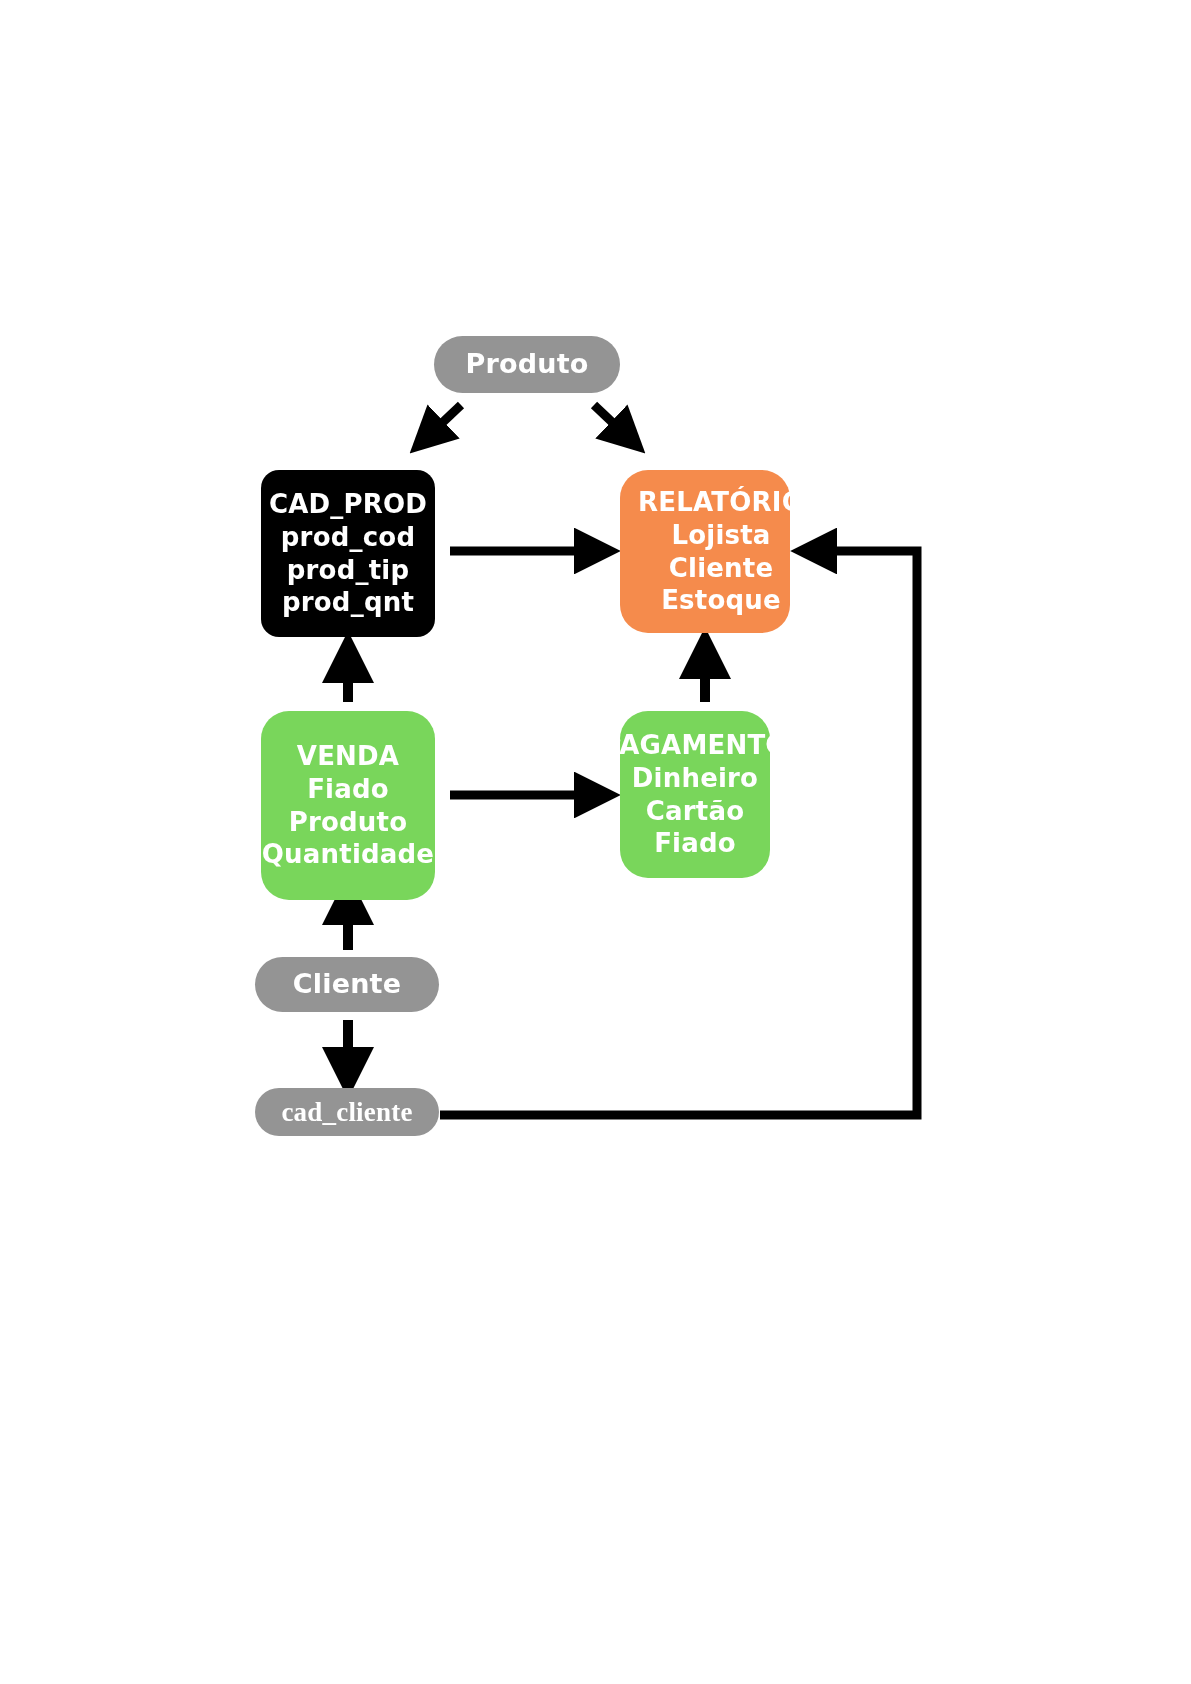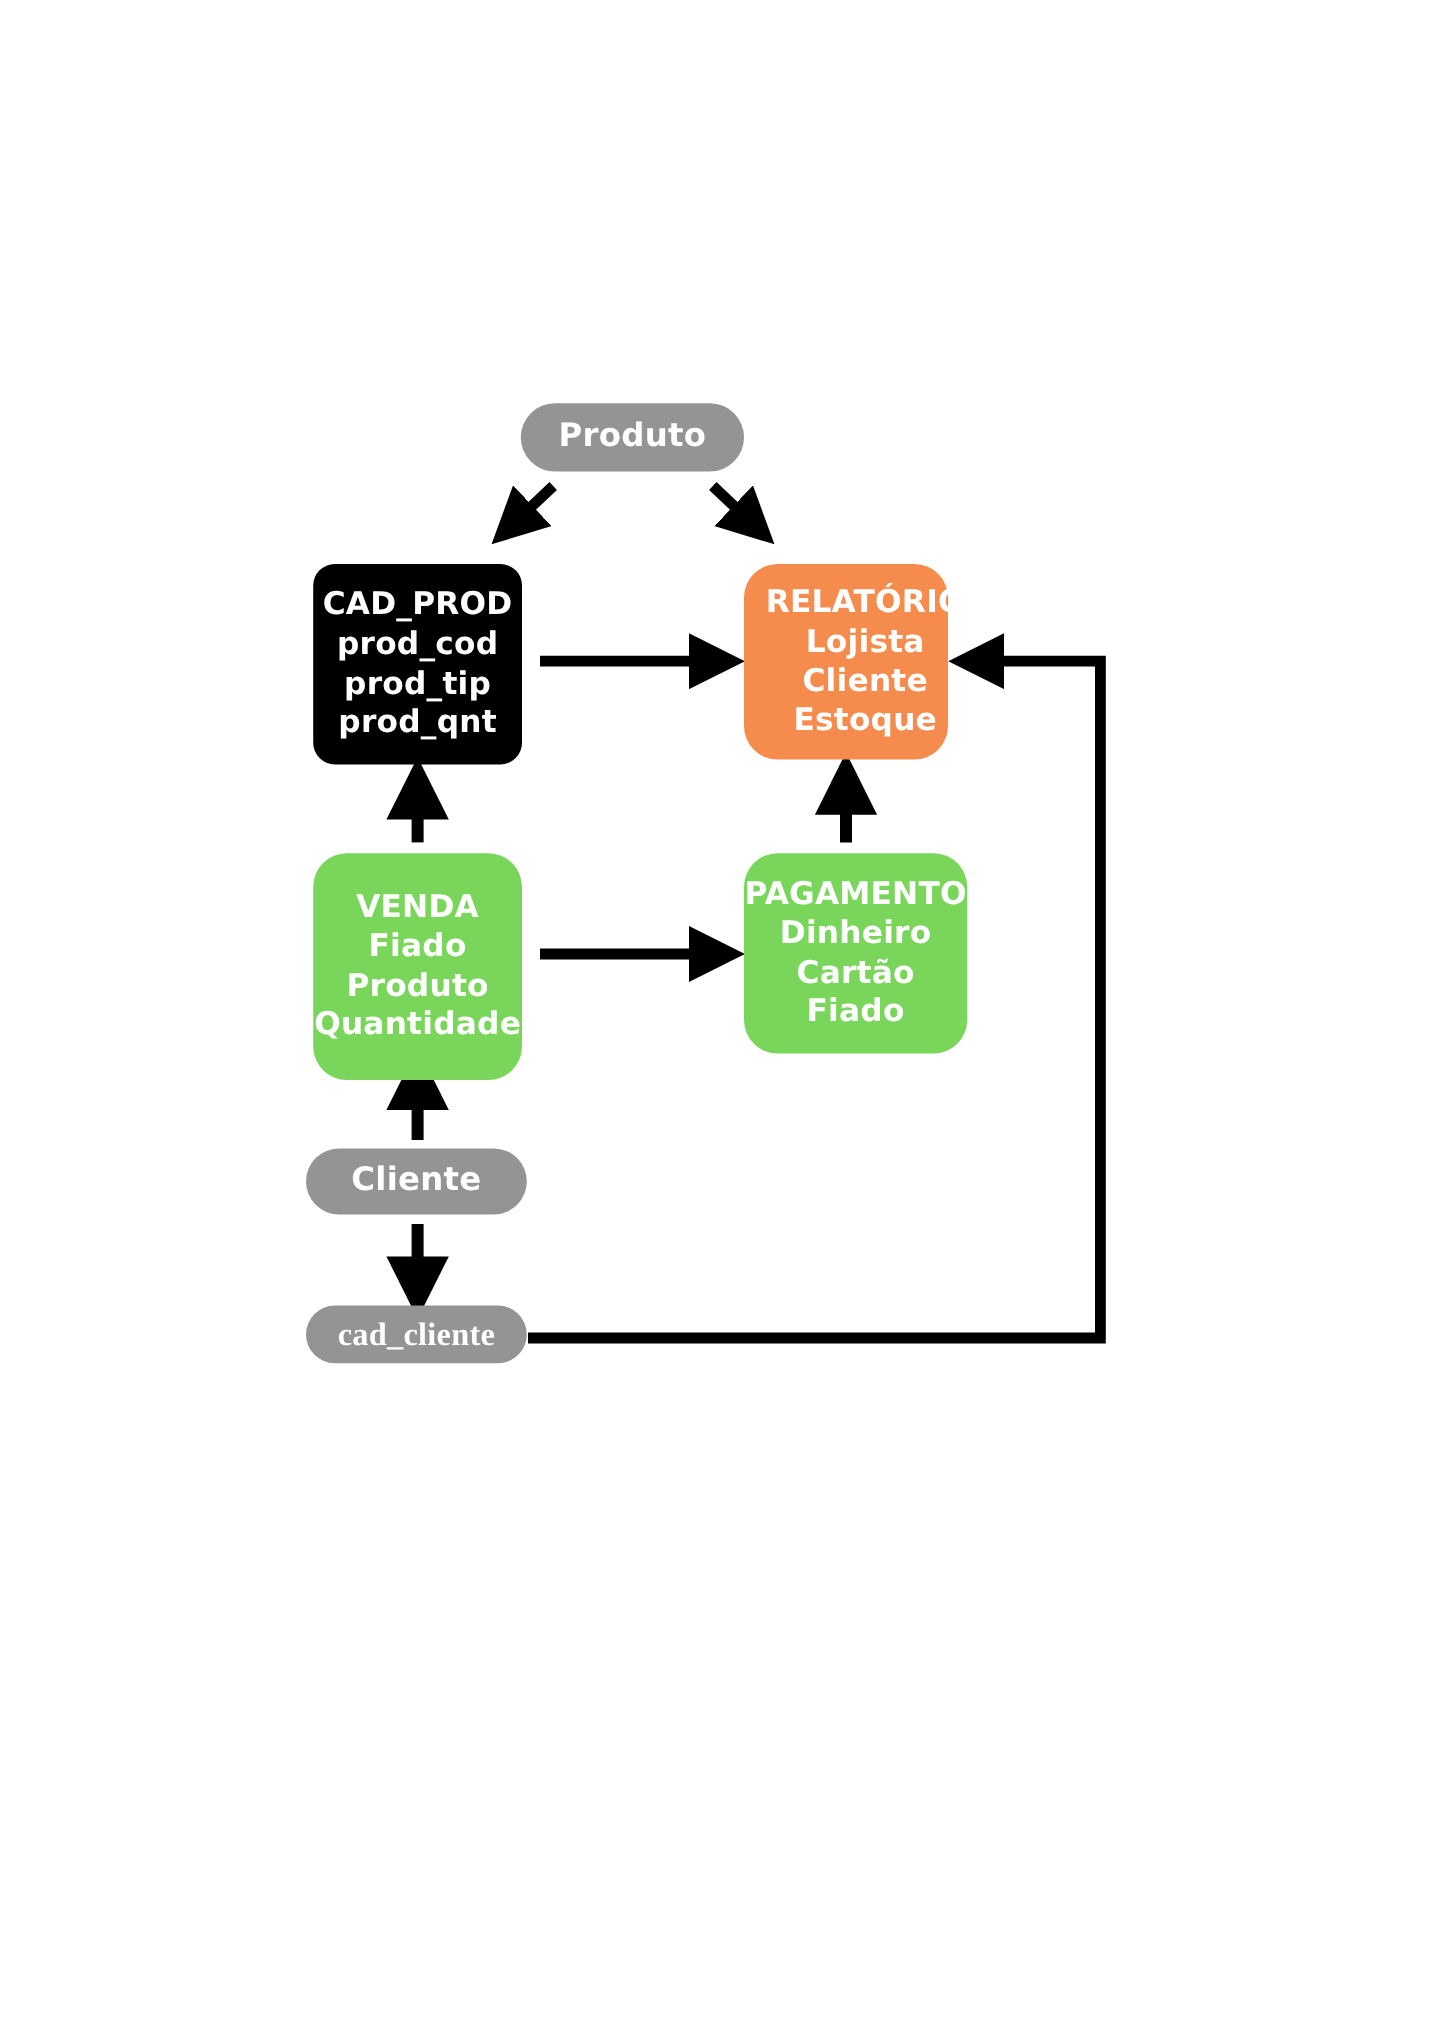--- a/index.html
+++ b/index.html
@@ -50,21 +50,21 @@
   }
   .rect.black { background: #000000; }
   .rect.green { background: #79d65b; }
   .rect.orange { background: #f58b4c; }
 
   
   #node-lojista      { left: 434px; top: 336px;  width: 186px; height: 57px; }
   #node-cad-prod     { left: 261px; top: 470px;  width: 174px; height: 167px; border-radius: 18px; }
   #node-relatorio    { left: 620px; top: 470px;  width: 170px; height: 163px; padding-left: 32px; }
   #node-venda        { left: 261px; top: 711px;  width: 174px; height: 189px; }
-  #node-pagamento    { left: 620px; top: 711px;  width: 186px; height: 167px; }
+  #node-pagamento    { left: 620px; top: 711px;  width: 150px; height: 167px; }
   #node-cliente      { left: 255px; top: 957px;  width: 184px; height: 55px; }
   #node-cad-cliente  { left: 255px; top: 1088px; width: 184px; height: 48px; font-family: Liberation Serif, serif; }
 
   svg#edges {
     position: absolute;
     left: 0; top: 0;
     width: 1191px;
     height: 1684px;
     z-index: 2;
     pointer-events: none;

